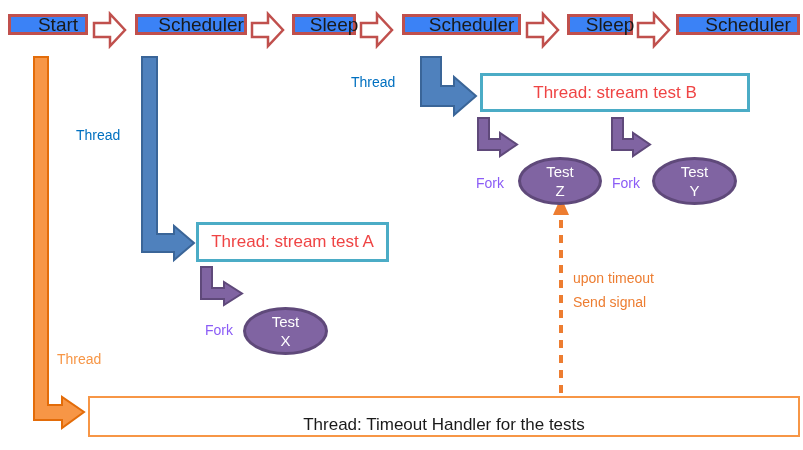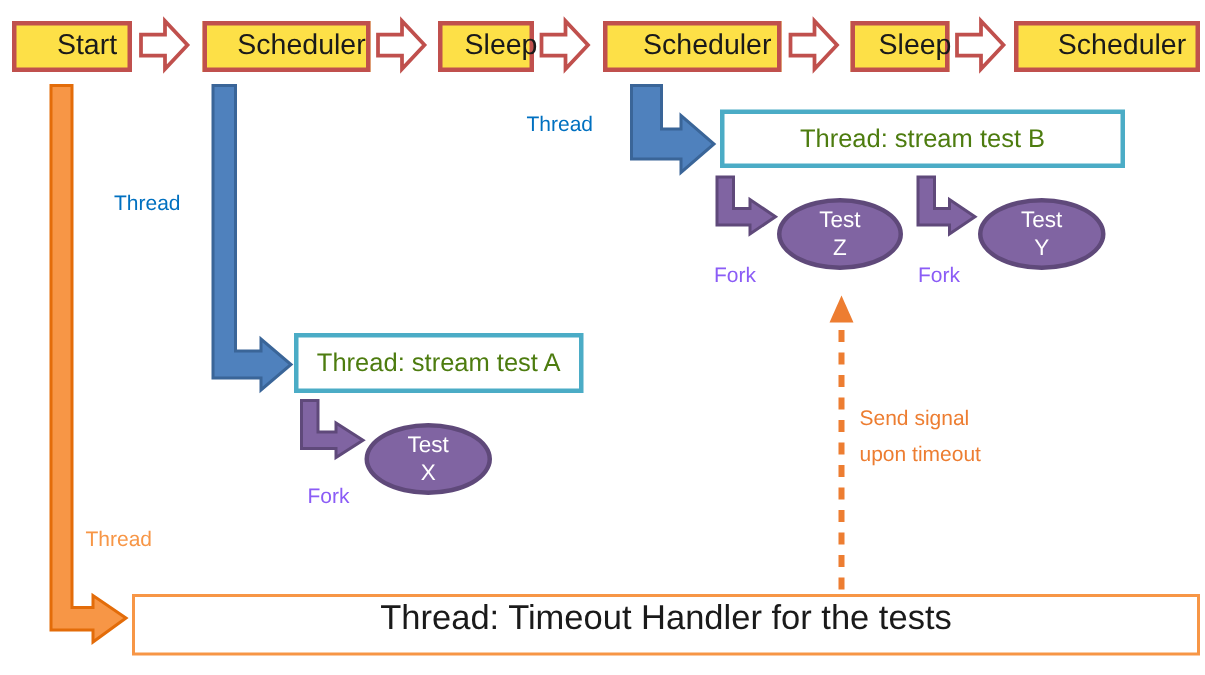--- a/index.html
+++ b/index.html
@@ -2,38 +2,38 @@
 <html><head>
 <meta charset="utf-8">
 <style>
   html,body{margin:0;padding:0;background:#fff;}
   #canvas{
     position:relative;width:803px;height:450px;background:#ffffff;overflow:hidden;
     font-family:"Liberation Sans",sans-serif;color:#000;
   }
   .abs{position:absolute;box-sizing:border-box;}
   .flow-box{
-    top:14px;height:34px;background:#fde047;border:3px solid #C0504D;
+    top:14px;height:21px;background:#3b82f6;border:3px solid #C0504D;
     display:flex;align-items:center;justify-content:center;
     font-size:19px;color:#1a1a1a;padding-left:20px;
   }
   .thread-box{
     background:#fff;border:3px solid #4BACC6;
     display:flex;align-items:center;justify-content:center;
-    font-size:17px;color:#4d7c0f;
+    font-size:17px;color:#ef4444;
   }
   .timeout-box{
     background:#fff;border:2px solid #F79646;
-    display:flex;align-items:flex-start;justify-content:center;
-    font-size:23px;color:#1a1a1a;
+    display:flex;align-items:flex-end;justify-content:center;
+    font-size:17px;color:#1a1a1a;
   }
   .ellipse{
     background:#8064A2;border:3px solid #5F497A;border-radius:50%;
     display:flex;flex-direction:column;align-items:center;justify-content:center;
-    color:#fff;font-size:15px;line-height:19px;text-align:center;
+    color:#fff;font-size:15px;line-height:19px;text-align:center;margin-top:25px;
   }
   .lbl{white-space:nowrap;font-size:14px;}
   .lbl-blue{color:#0070C0;}
   .lbl-purple{color:#8b5cf6;}
   .lbl-orange{color:#F79646;}
   .lbl-orange2{color:#ED7D31;line-height:24px;}
   svg.overlay{position:absolute;left:0;top:0;pointer-events:none;}
 </style>
 </head>
 <body>
@@ -111,17 +111,17 @@
   <div class="abs ellipse" style="left:518px;top:132px;width:84px;height:48px;">
     <span>Test</span>
     <span>Z</span>
   </div>
   <div class="abs ellipse" style="left:652px;top:132px;width:85px;height:48px;">
     <span>Test</span>
     <span>Y</span>
   </div>
 
   <div class="abs lbl lbl-orange2" style="left:573px;top:266px;">
+    <div>upon timeout</div>
     <div>Send signal</div>
-    <div>upon timeout</div>
   </div>
 
 </div>
 
 </body></html>

